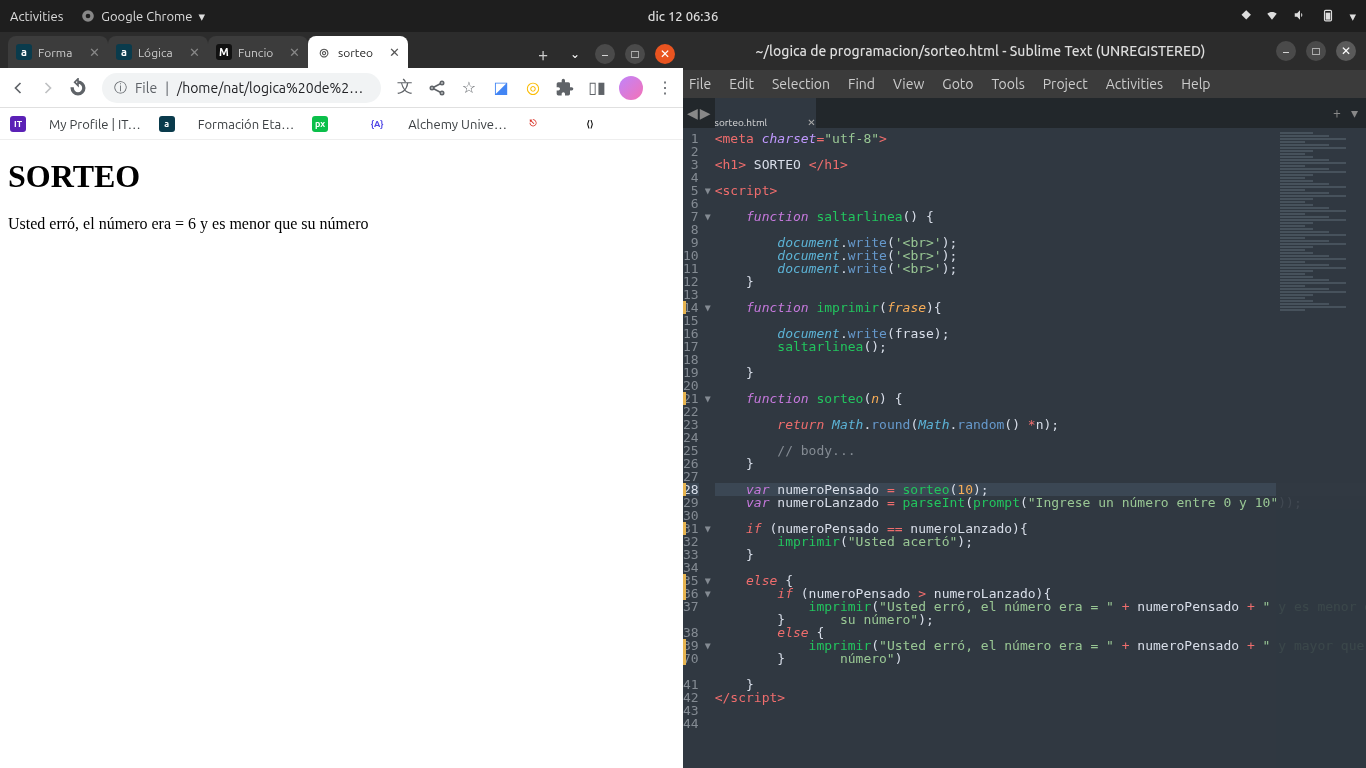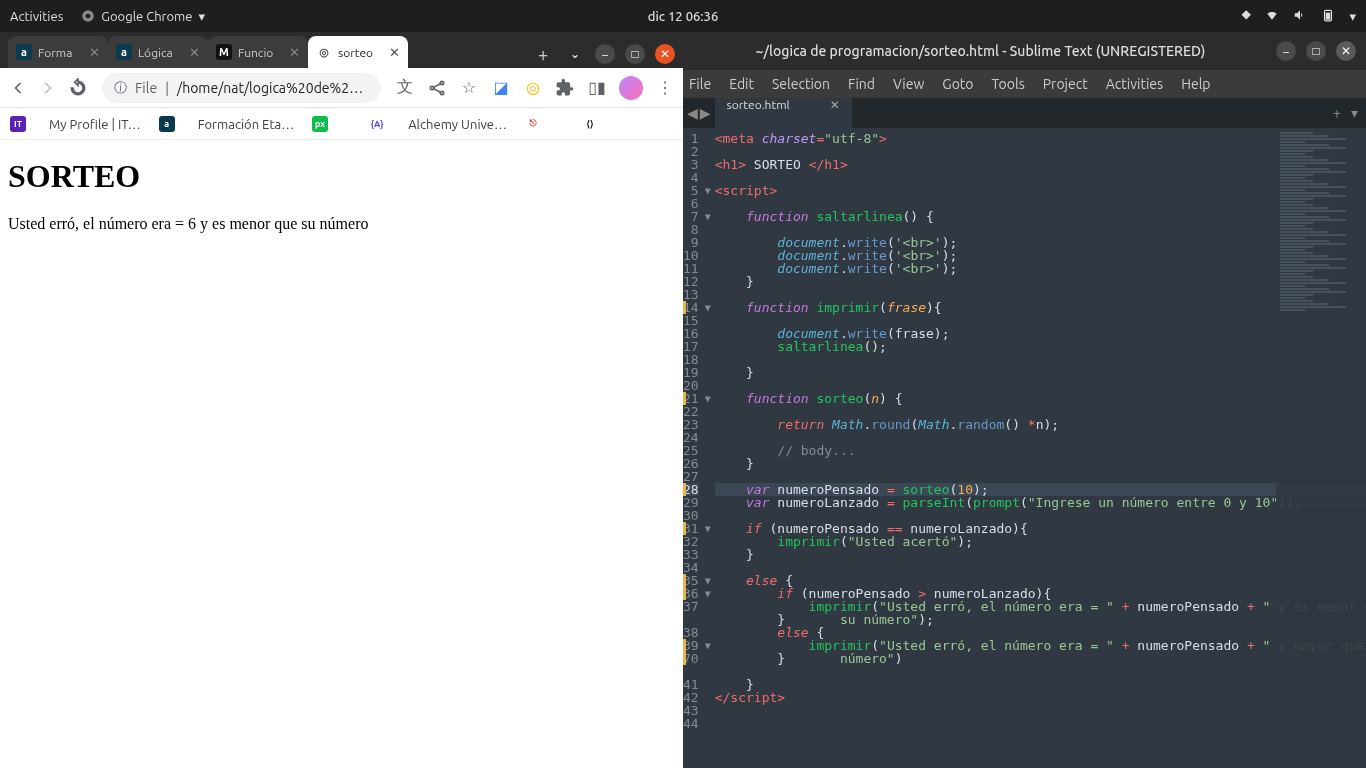--- a/index.html
+++ b/index.html
@@ -48,21 +48,21 @@
 .page-content { flex: 1; background: #fff; padding: 18px 8px; font-family: "Times New Roman", serif; color: #000; }
 .page-content h1 { font-size: 32px; font-weight: bold; margin-bottom: 20px; }
 .page-content p { font-size: 16px; }
 
 
 .subl-titlebar { height: 38px; background: #2c2c2c; display: flex; align-items: center; padding: 0 10px; color: #ddd; font-size: 14px; gap: 8px; }
 .subl-titlebar .title { flex: 1; text-align: center; font-weight: 500; }
 .subl-menubar { height: 28px; background: #3b3b3b; display: flex; align-items: center; padding: 0 6px; gap: 18px; color: #ccc; font-size: 14px; }
 .subl-tabs-row { height: 30px; background: #22272b; display: flex; align-items: center; }
 .subl-nav-arrows { display: flex; padding: 0 4px; gap: 2px; color: #888; font-size: 14px; }
-.subl-tab { background: #303841; color: #ddd; height: 30px; padding: 0 12px; display: flex; align-items: flex-start; font-size: 12px; gap: 40px; border-right: 1px solid #22272b; }
+.subl-tab { background: #303841; color: #ddd; height: 30px; padding: 0 0; display: flex; align-items: flex-end; font-size: 10px; gap: 40px; border-right: 1px solid #22272b; }
 .subl-tabs-row .spacer { flex: 1; }
 .subl-tabs-row .tab-controls { color: #888; font-size: 14px; padding: 0 8px; display: flex; gap: 10px; }
 
 .code-area { flex: 1; display: flex; background: #303841; font-family: "Consolas","Menlo",monospace; font-size: 13px; line-height: 13px; position: relative; overflow: hidden; }
 .gutter { width: 46px; text-align: right; padding: 4px 6px 4px 0; color: #848b93; background: #303841; position: relative; }
 .gutter .ln { height: 13px; position: relative; }
 .gutter .ln.mod::before { content:""; position:absolute; left:0; top:0; width:3px; height:13px; background:#e6b450; }
 .gutter .ln.cur { background:#3b4754; color:#d8dee9; }
 .fold-col { width: 14px; padding-top: 4px; color: #848b93; font-size: 10px; }
 .fold-col div { height: 13px; text-align: center; }

